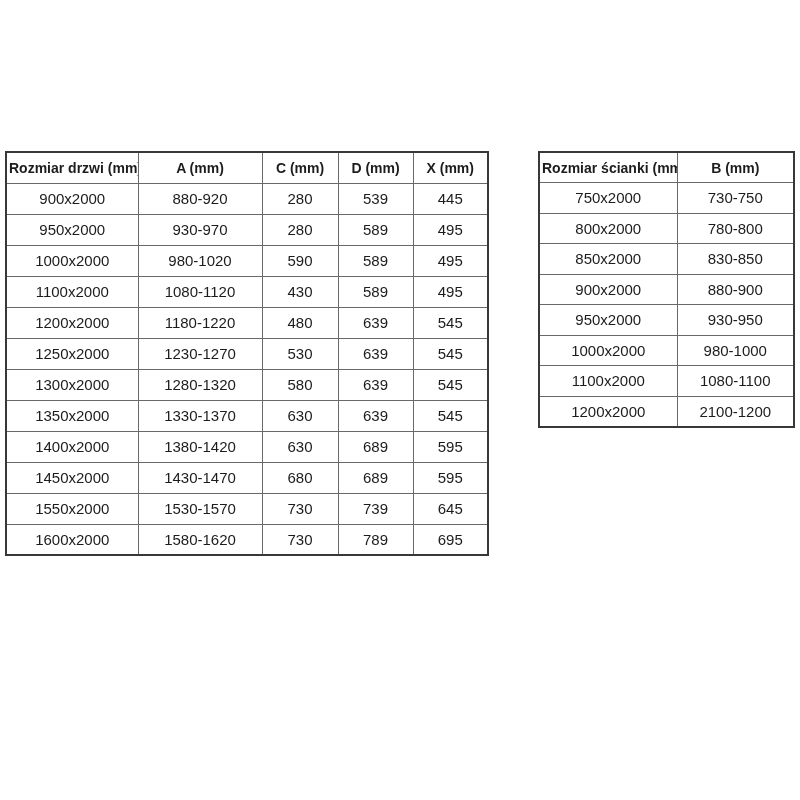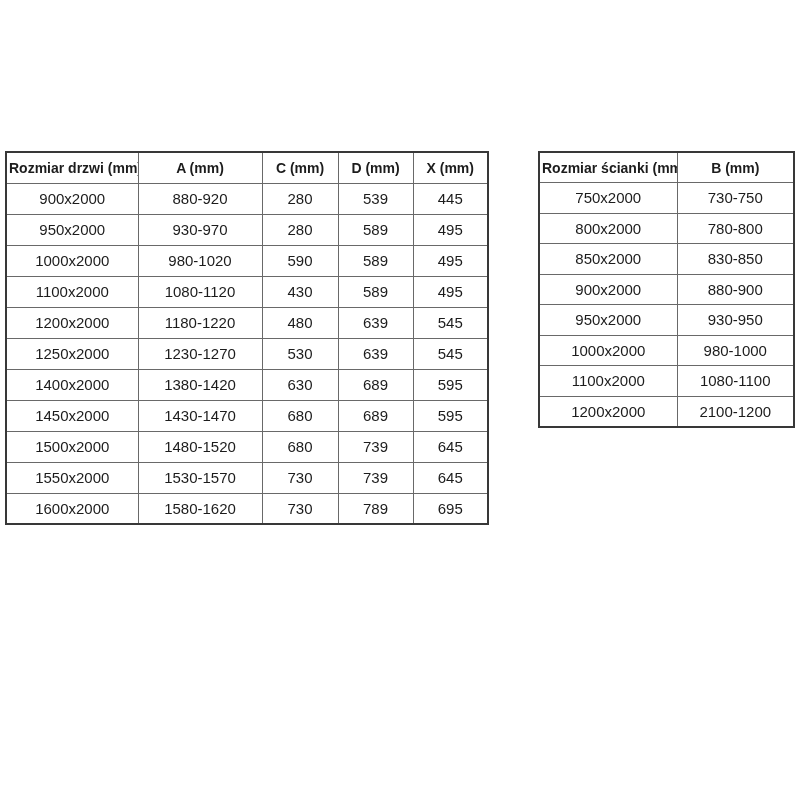--- a/index.html
+++ b/index.html
@@ -116,39 +116,46 @@
           <td>545</td>
         </tr>
         <tr>
           <td>1250x2000</td>
           <td>1230-1270</td>
           <td>530</td>
           <td>639</td>
           <td>545</td>
         </tr>
         <tr>
+          <td>1300x2000</td>
+          <td>1280-1320</td>
+          <td>580</td>
+          <td>639</td>
+          <td>545</td>
+        </tr>
+        <tr>
+          <td>1350x2000</td>
+          <td>1330-1370</td>
+          <td>630</td>
+          <td>639</td>
+          <td>545</td>
+        </tr>
+        <tr>
           <td>1400x2000</td>
           <td>1380-1420</td>
           <td>630</td>
           <td>689</td>
           <td>595</td>
         </tr>
         <tr>
           <td>1450x2000</td>
           <td>1430-1470</td>
           <td>680</td>
           <td>689</td>
           <td>595</td>
-        </tr>
-        <tr>
-          <td>1500x2000</td>
-          <td>1480-1520</td>
-          <td>680</td>
-          <td>739</td>
-          <td>645</td>
         </tr>
         <tr>
           <td>1550x2000</td>
           <td>1530-1570</td>
           <td>730</td>
           <td>739</td>
           <td>645</td>
         </tr>
         <tr>
           <td>1600x2000</td>

